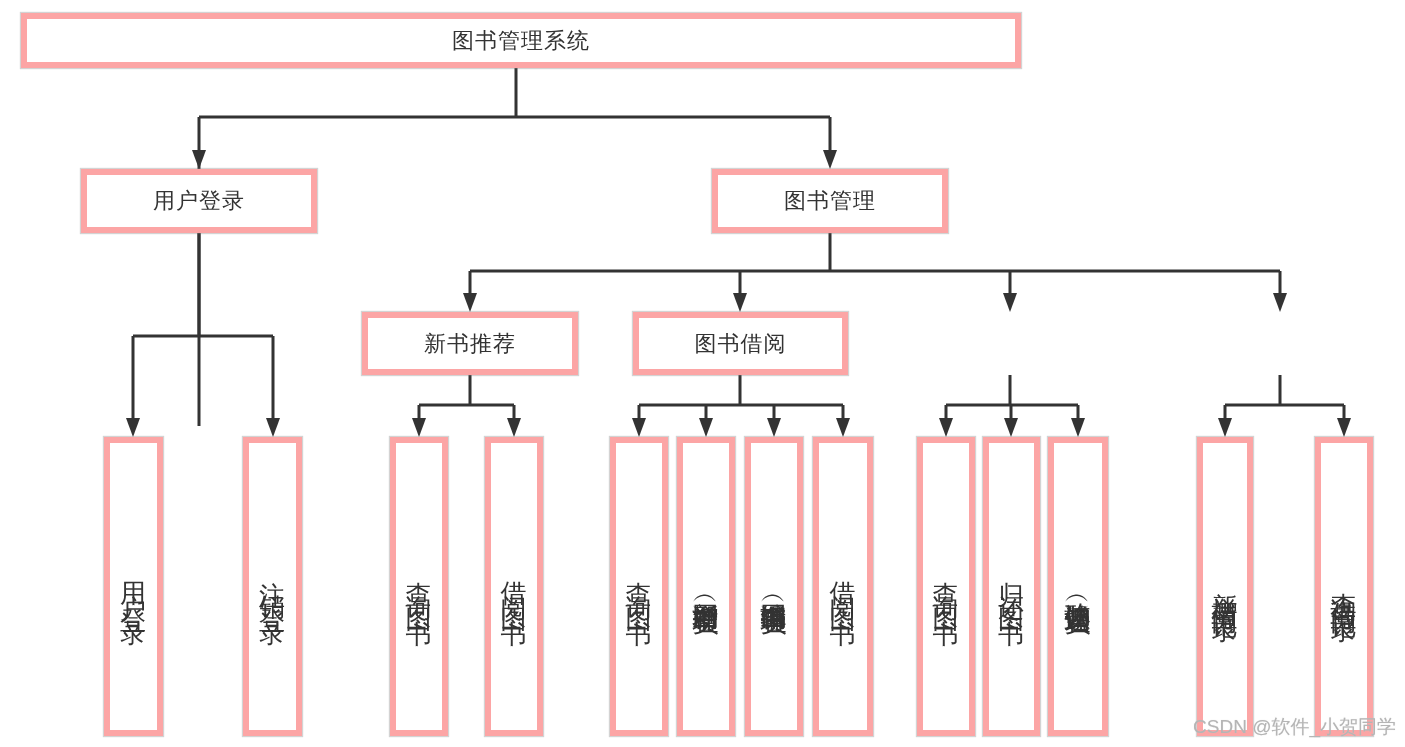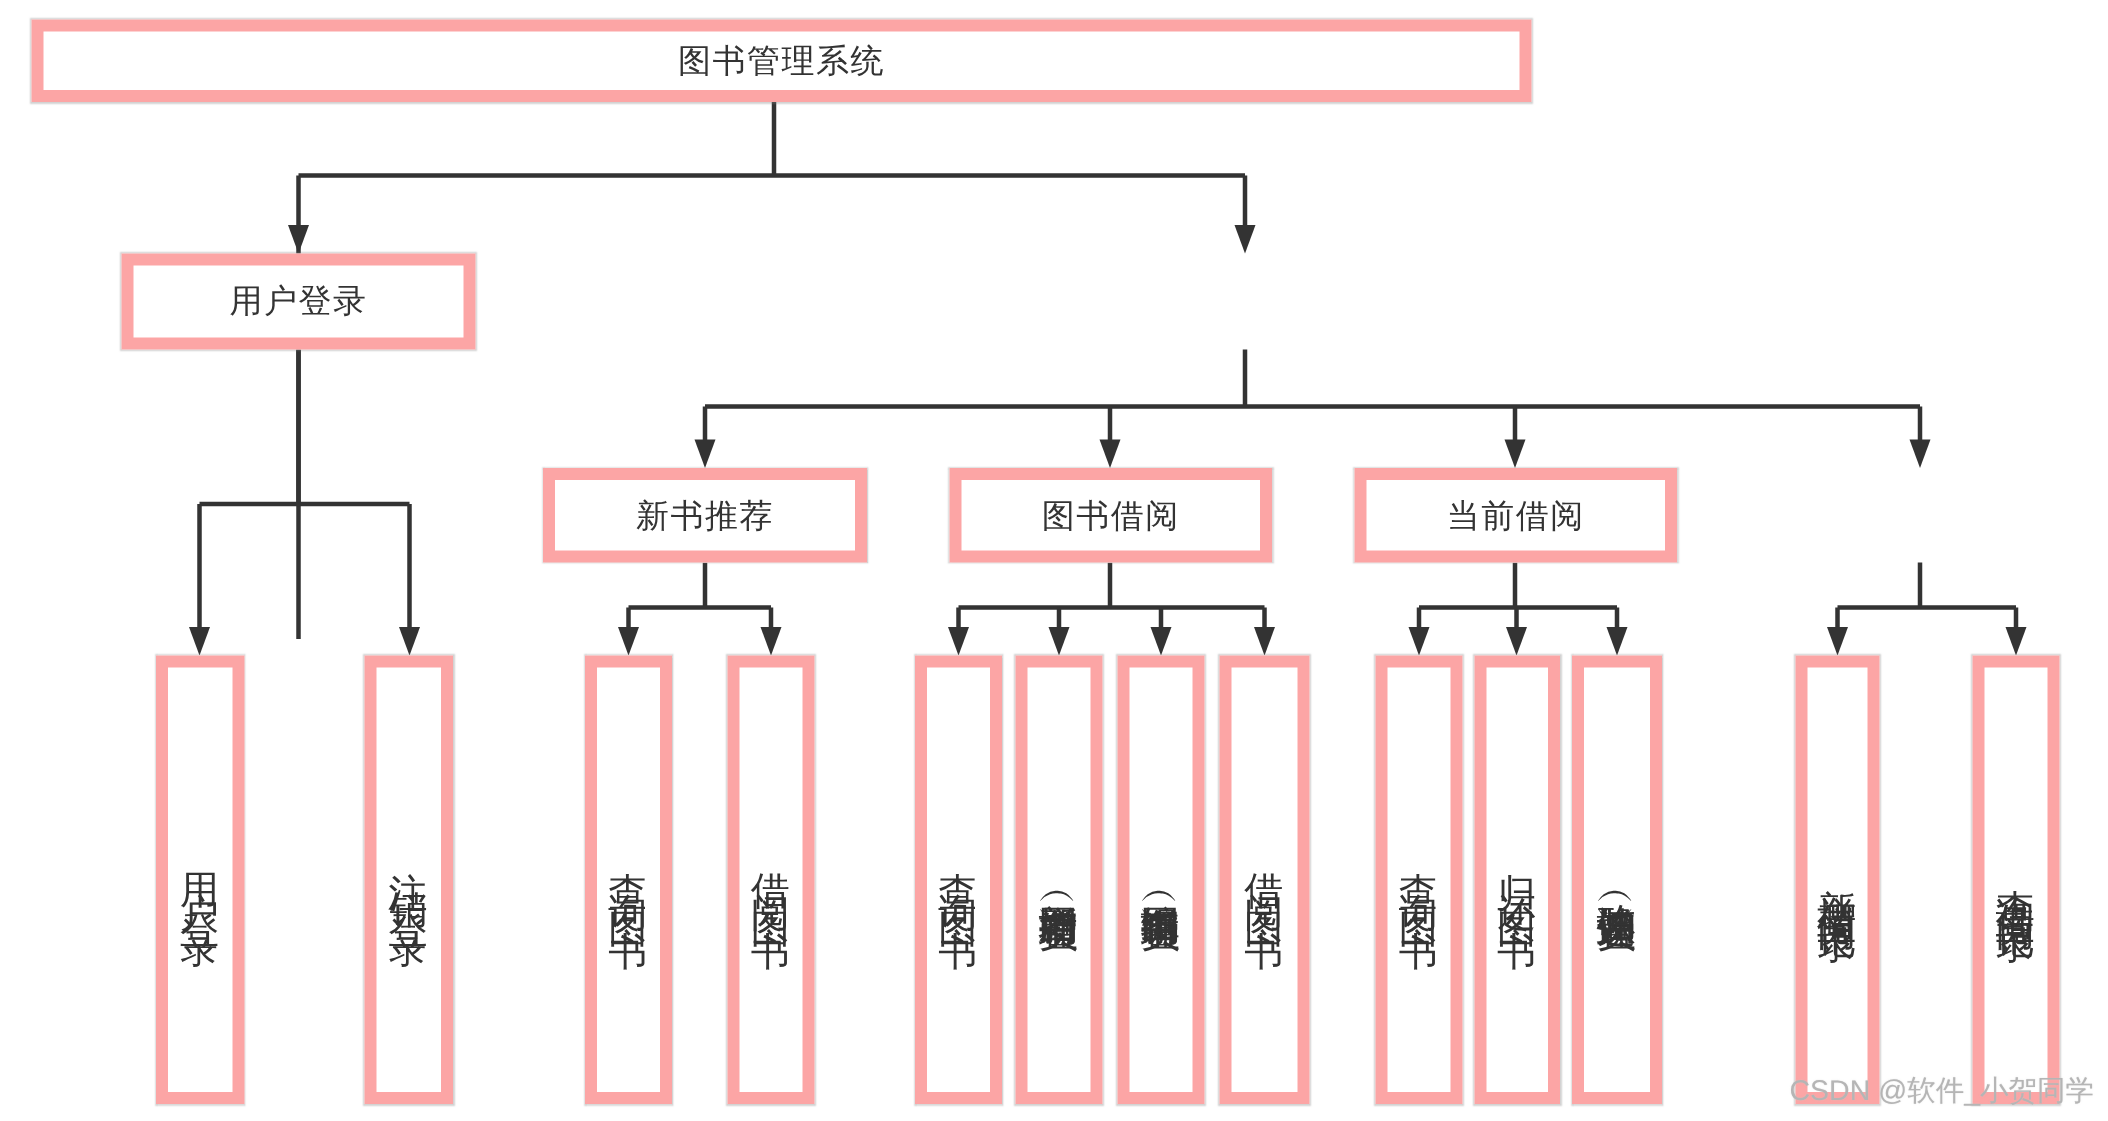--- a/index.html
+++ b/index.html
@@ -4,21 +4,21 @@
 <style>
   html,body { margin:0; padding:0; background:#ffffff; }
   #stage {
     position:relative; width:1405px; height:747px; background:#ffffff;
     font-family:"Liberation Sans","DejaVu Sans",sans-serif; color:#333333;
     overflow:hidden;
   }
   #wires { position:absolute; left:0; top:0; width:1405px; height:747px; }
   .node {
     position:absolute; box-sizing:border-box; background:#ffffff;
-    border:8px solid #fca5a5; box-shadow:0 0 1px 1px rgba(130,130,130,0.35);
+    border:6px solid #fca5a5; box-shadow:0 0 1px 1px rgba(130,130,130,0.35);
     display:flex; align-items:center; justify-content:center;
     text-align:center;
   }
   .h { font-size:22px; letter-spacing:1px; }
   .v span {
     writing-mode:vertical-rl; text-orientation:mixed;
     font-size:26px; line-height:1; display:block;
   }
   .s4 span { letter-spacing:13px; }
   .s6 span { letter-spacing:5px; }
@@ -68,29 +68,29 @@
     </g>
   </svg>
 
   <div class="node h" style="left:21px; top:13px; width:1000px; height:55px;">
     <span>图书管理系统</span>
   </div>
 
   <div class="node h" style="left:81px; top:169px; width:236px; height:64px;">
     <span>用户登录</span>
   </div>
+  <div class="node h" style="left:712px; top:169px; width:236px; height:64px;">
+    <span>图书管理</span>
+  </div>
 
   <div class="node h" style="left:362px; top:312px; width:216px; height:63px;text-align:center;">
     <span>新书推荐</span>
   </div>
   <div class="node h" style="left:633px; top:312px; width:215px; height:63px;">
     <span>图书借阅</span>
-  </div>
-  <div class="node h" style="left:903px; top:312px; width:215px; height:63px;">
-    <span>当前借阅</span>
   </div>
 
   <div class="node v s4" style="left:104px; top:437px; width:59px; height:299px;">
     <span>用户登录</span>
   </div>
   <div class="node v s4" style="left:243px; top:437px; width:59px; height:299px;">
     <span>注销登录</span>
   </div>
 
   <div class="node v s4" style="left:390px; top:437px; width:58px; height:299px;">

